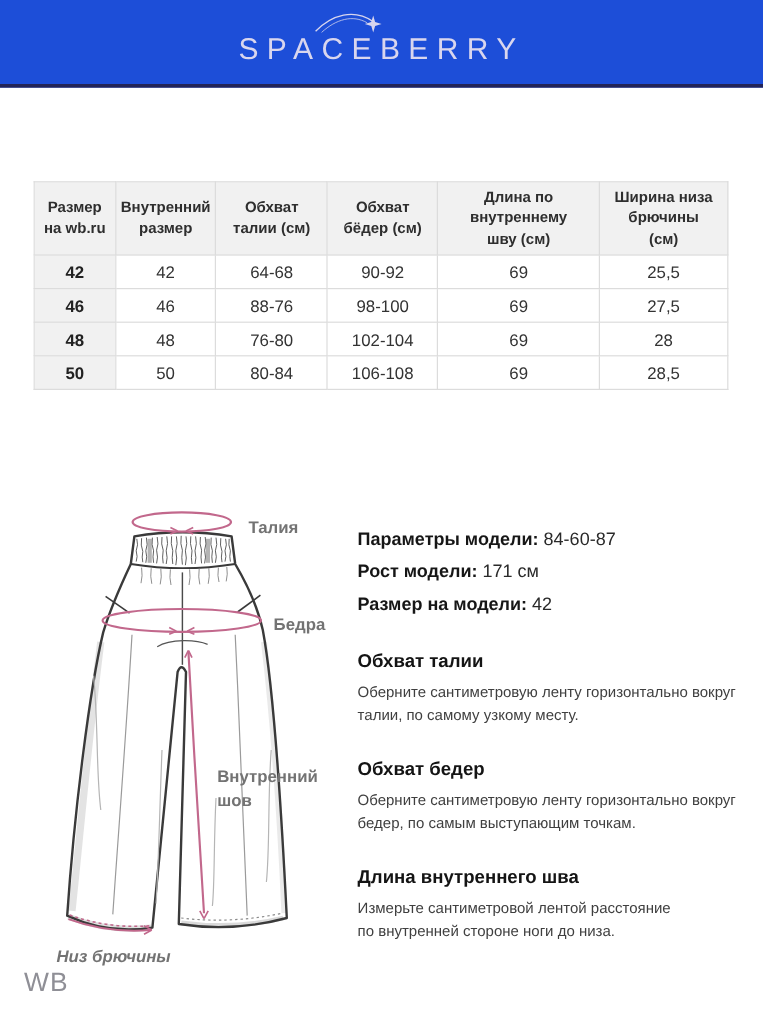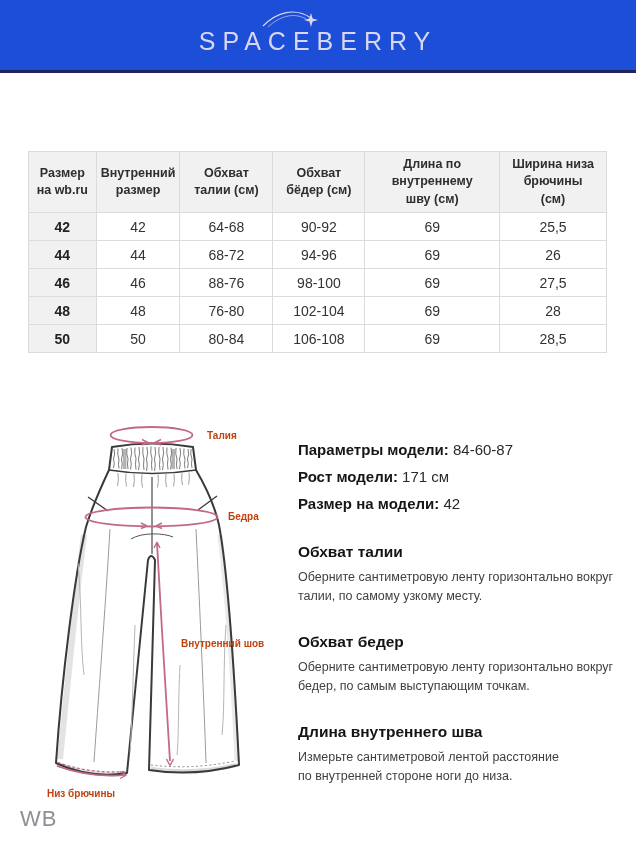--- a/index.html
+++ b/index.html
@@ -42,26 +42,26 @@
     background:#f1f1f1;height:60px;
     font-size:12.5px;font-weight:600;color:#2e2e2e;line-height:1.4;
   }
   .size-table th .hw{display:inline-block;}
   .hw1{max-width:52px;} .hw2{max-width:80px;} .hw3{max-width:86px;}
   .hw4{max-width:86px;} .hw5{max-width:88px;} .hw6{max-width:82px;}
   .size-table td{height:27px;font-size:14px;color:#333;background:#fff;}
   .size-table td.rowhead{background:#f1f1f1;font-weight:700;color:#222;}
   
   .diagram-label{
-    position:absolute;font-size:10px;font-weight:600;color:#c2410c;line-height:1.45;
+    position:absolute;font-size:14px;font-weight:600;color:#737373;line-height:1.45;
   }
   .lbl-waist{left:207px;top:429px;}
   .lbl-hips{left:228px;top:510px;}
   .lbl-inseam{left:181px;top:637px;width:95px;}
-  .lbl-hem{left:47px;top:787px;}
+  .lbl-hem{left:47px;top:787px;font-style:italic;}
   .wb-mark{
     position:absolute;left:20px;top:806px;
     font-size:22px;font-weight:400;color:#8f8f96;letter-spacing:1px;
   }
   .pants-svg{position:absolute;left:30px;top:413px;width:250px;height:380px;}
   
   .info-col{position:absolute;left:298px;top:436px;width:322px;}
   .model-line{font-size:15px;line-height:27px;color:#2a2a2a;}
   .model-line .ml-label{font-weight:700;color:#161616;}
   .guide-section{margin-top:0;}
@@ -107,28 +107,20 @@
     </tr>
   </thead>
   <tbody>
     <tr>
       <td class="rowhead">42</td>
       <td>42</td>
       <td>64-68</td>
       <td>90-92</td>
       <td>69</td>
       <td>25,5</td>
-    </tr>
-    <tr>
-      <td class="rowhead">44</td>
-      <td>44</td>
-      <td>68-72</td>
-      <td>94-96</td>
-      <td>69</td>
-      <td>26</td>
     </tr>
     <tr>
       <td class="rowhead">46</td>
       <td>46</td>
       <td>88-76</td>
       <td>98-100</td>
       <td>69</td>
       <td>27,5</td>
     </tr>
     <tr>

